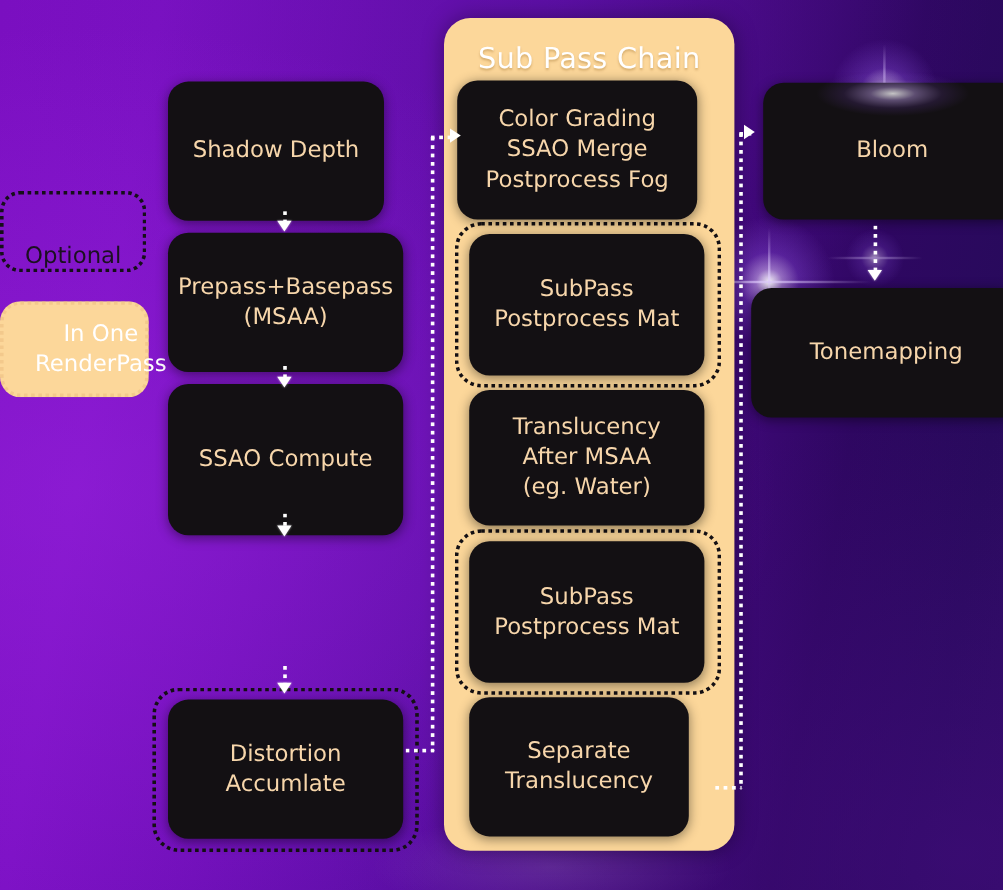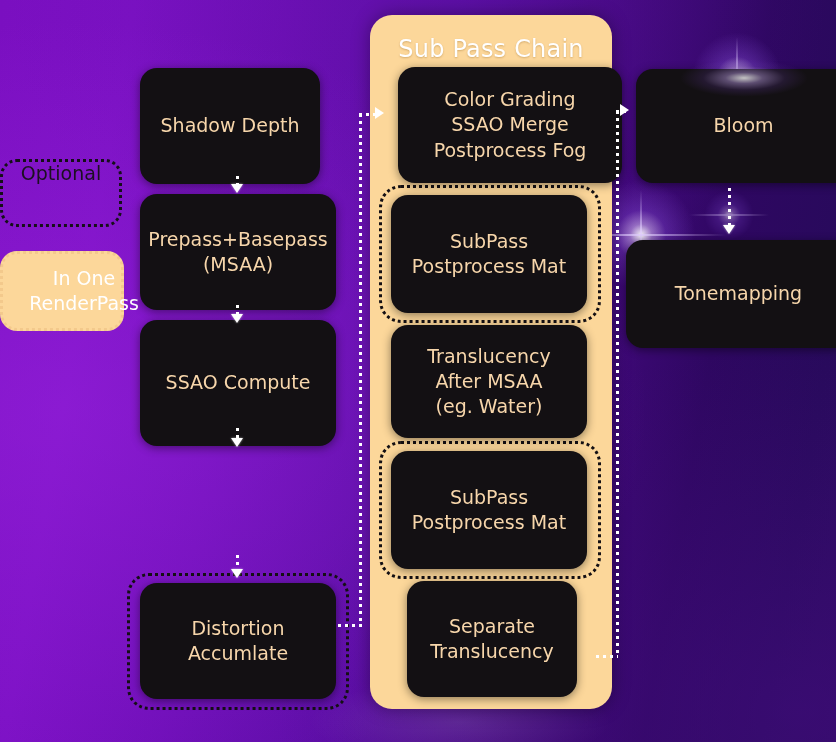--- a/index.html
+++ b/index.html
@@ -96,21 +96,21 @@
     border: 3px dotted #141014;
     border-radius: 22px;
     box-sizing: border-box;
   }
   
   .legend-optional {
     position: absolute;
     border: 3px dotted #150f18;
     border-radius: 17px;
     box-sizing: border-box;
-    display:flex; align-items:flex-start; justify-content:center;
+    display:flex; align-items:flex-end; justify-content:center;
     color:#1b1020;
     font-size:19px;
   }
   .legend-inone {
     position: absolute;
     background: #fcd79a;
     border: 3px dotted #f3c98c;
     border-radius: 17px;
     box-sizing: border-box;
     display:flex; align-items:center; justify-content:center;
@@ -202,39 +202,39 @@
 (MSAA)</span>
   </div>
   <div class="node" style="left:140px; top:320px; width:196px; height:126px;">
     <span class="node-text">SSAO Compute</span>
   </div>
   <div class="node" style="left:140px; top:583px; width:196px; height:116px;">
     <span class="node-text">Distortion
 Accumlate</span>
   </div>
 
-  <div class="node" style="left:398px; top:67px; width:224px; height:116px;">
+  <div class="node" style="left:381px; top:67px; width:200px; height:116px;">
     <span class="node-text">Color Grading
 SSAO Merge
 Postprocess Fog</span>
   </div>
   <div class="node" style="left:391px; top:195px; width:196px; height:118px;">
     <span class="node-text">SubPass
 Postprocess Mat</span>
   </div>
   <div class="node" style="left:391px; top:325px; width:196px; height:113px;">
     <span class="node-text">Translucency
 After MSAA
 (eg. Water)</span>
   </div>
   <div class="node" style="left:391px; top:451px; width:196px; height:118px;">
     <span class="node-text">SubPass
 Postprocess Mat</span>
   </div>
-  <div class="node" style="left:391px; top:581px; width:170px; height:116px;margin-left:16px;">
+  <div class="node" style="left:391px; top:581px; width:183px; height:116px;">
     <span class="node-text">Separate
 Translucency</span>
   </div>
 
   <div class="node flare-top" style="left:636px; top:69px; width:215px; height:114px;">
     <span class="node-text">Bloom</span>
   </div>
   <div class="node" style="left:626px; top:240px; width:225px; height:108px;">
     <span class="node-text">Tonemapping</span>
   </div>

